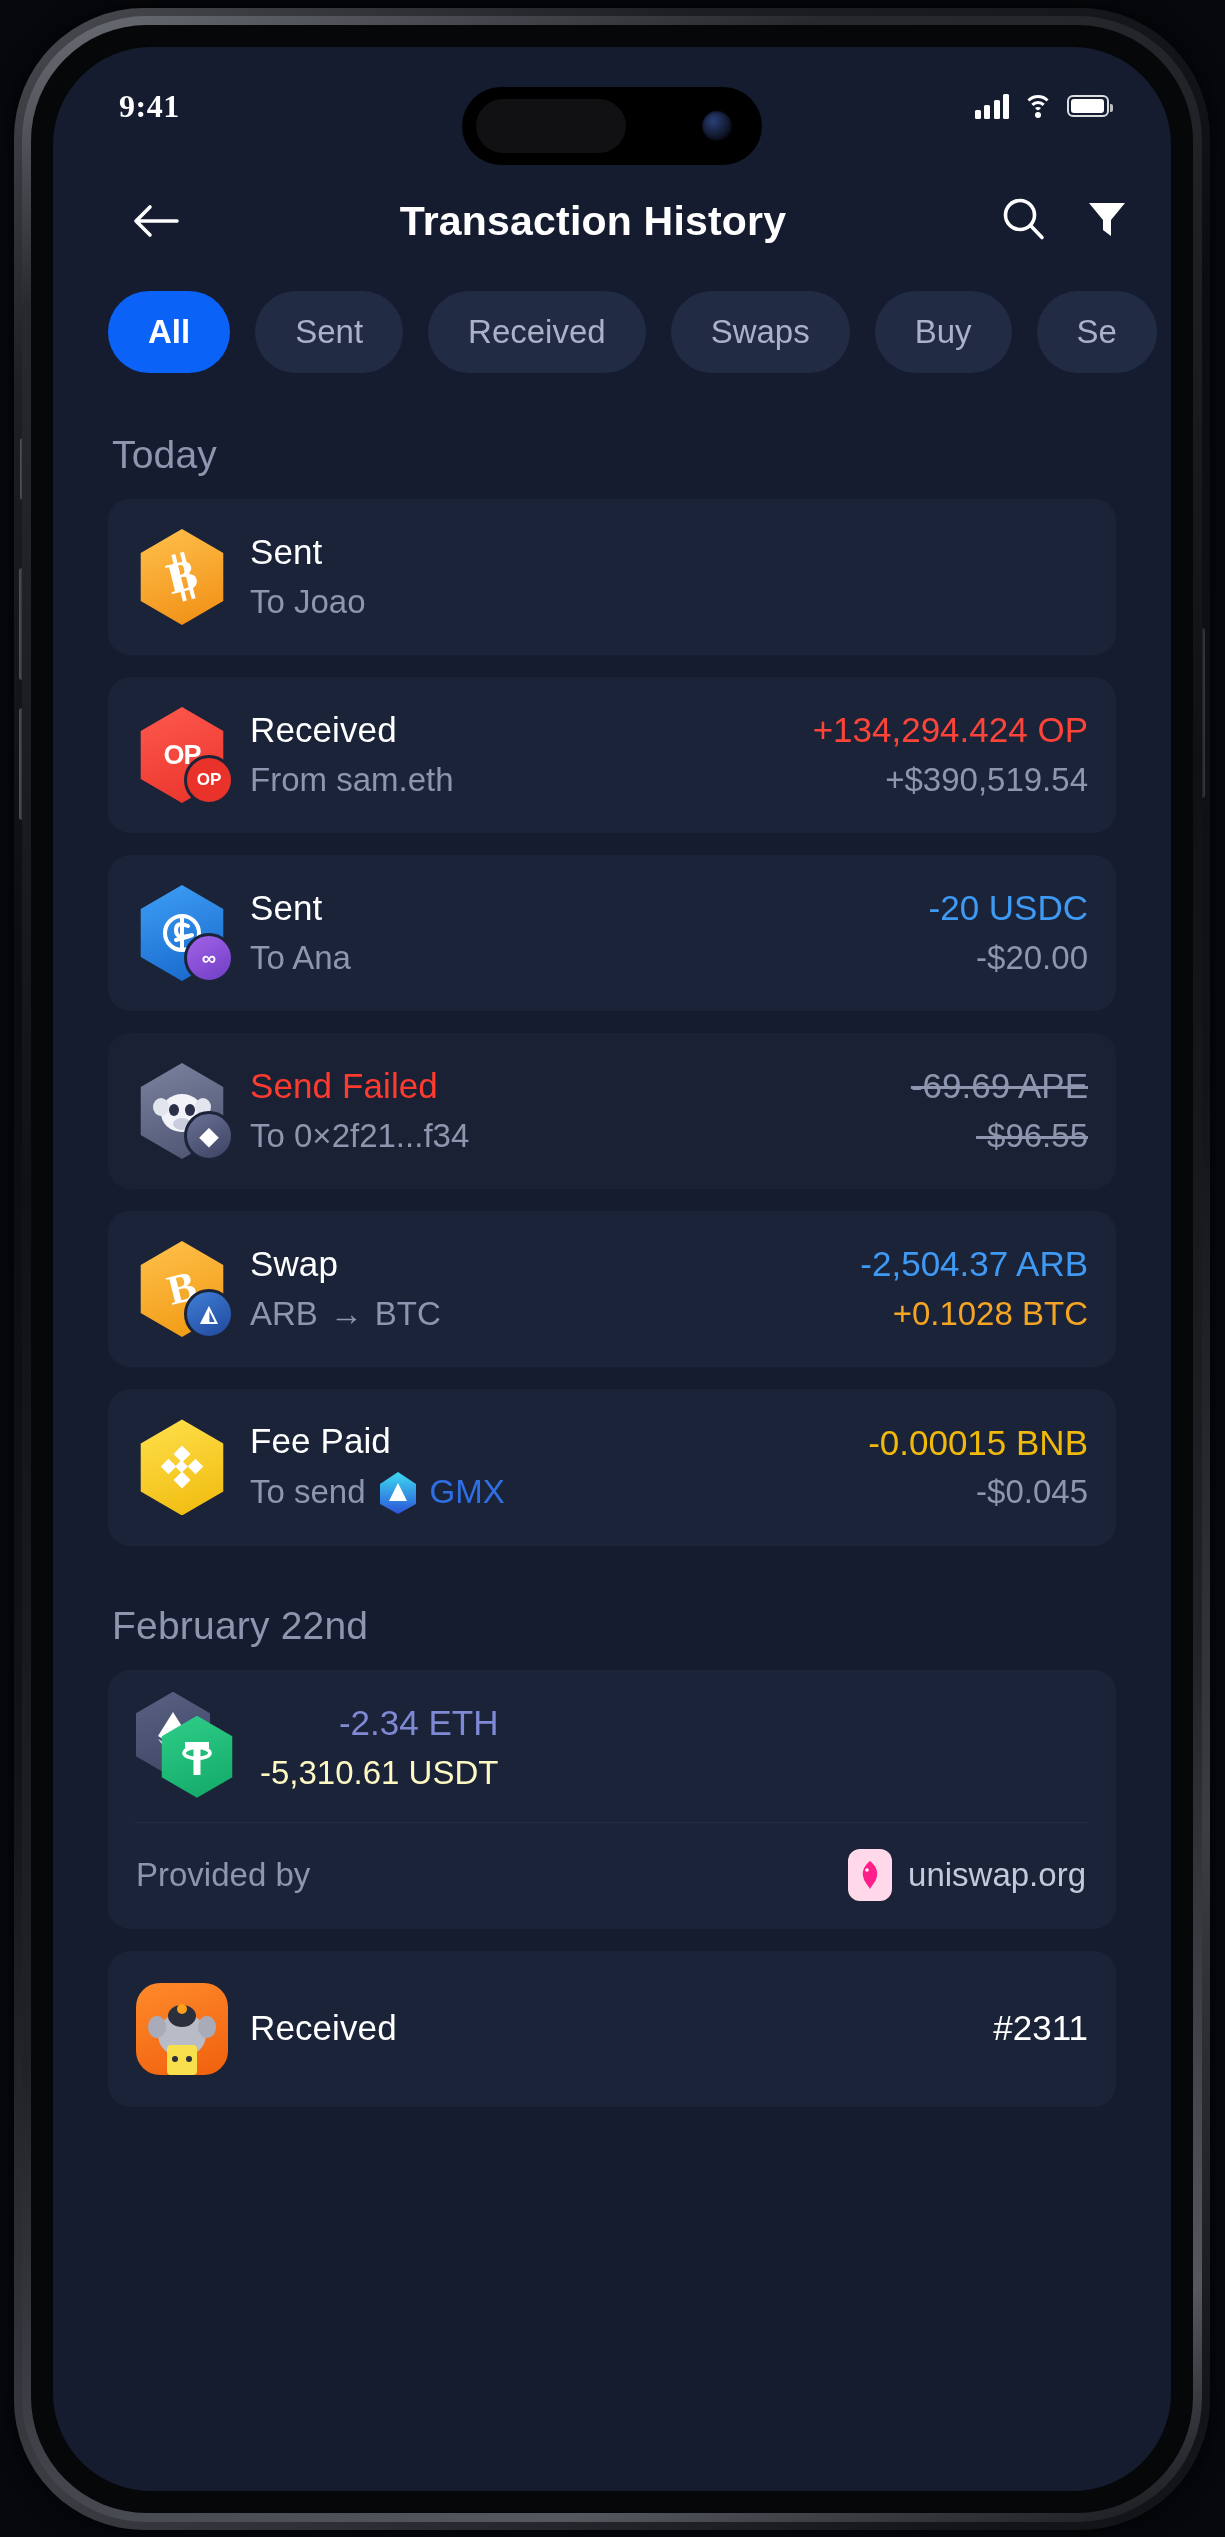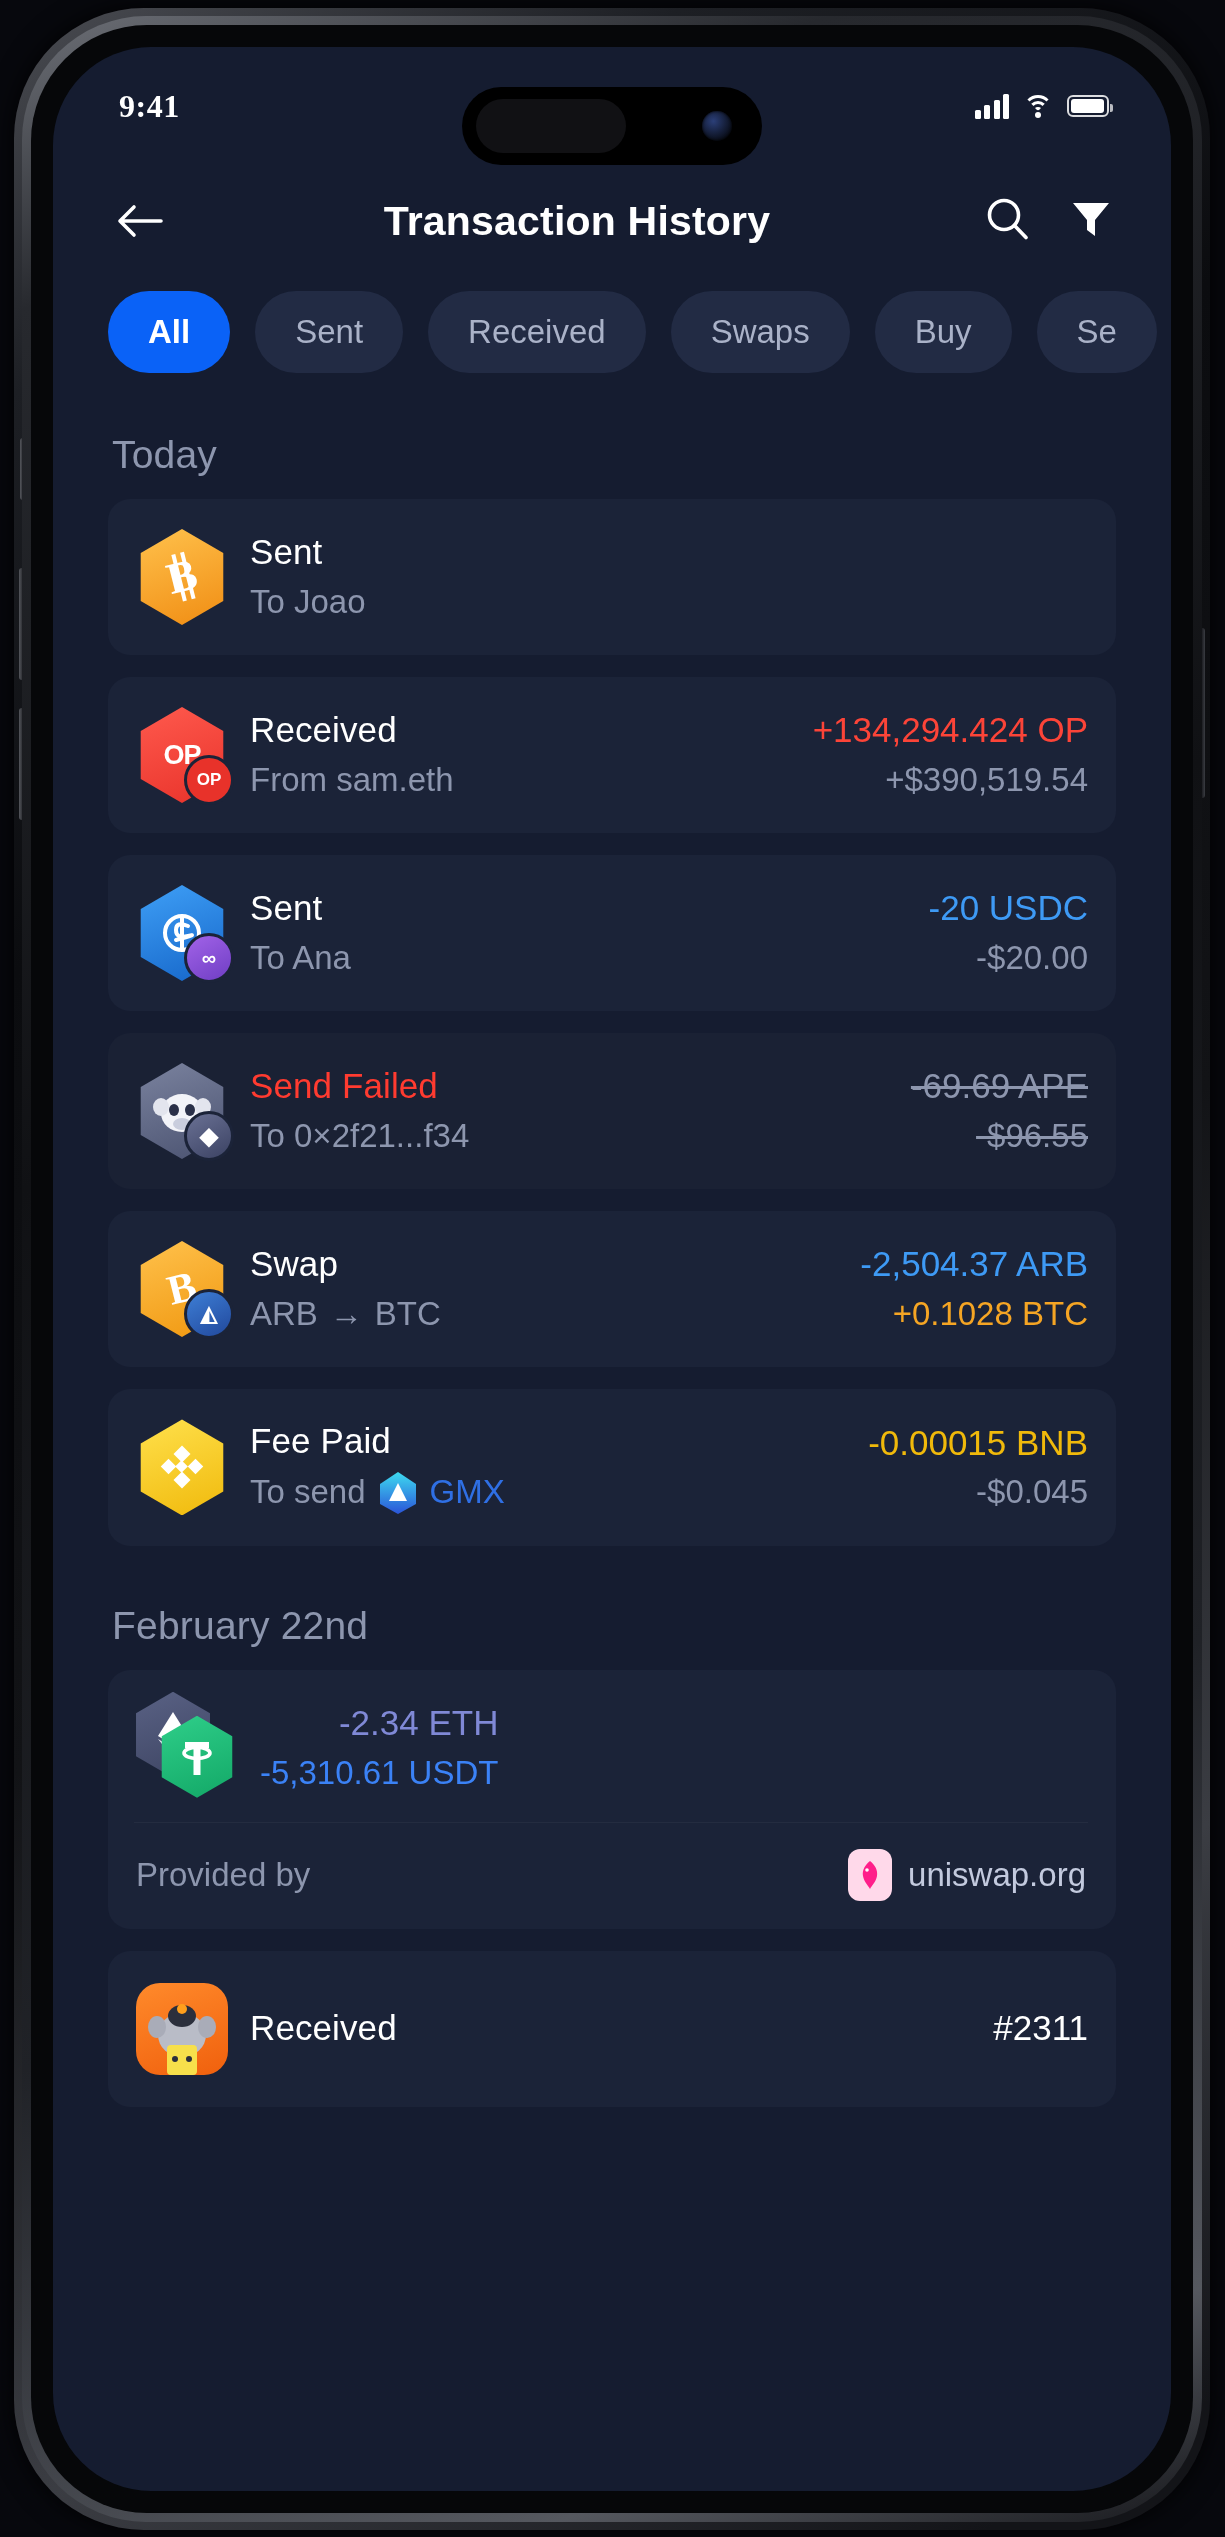--- a/index.html
+++ b/index.html
@@ -67,21 +67,21 @@
     position:absolute; left:50%; top:40px; transform:translateX(-50%);
     width:300px; height:78px; border-radius:42px; background:#000; z-index:8;
     display:flex; align-items:center; justify-content:flex-end; padding-right:30px;
   }
   .island .lens{ width:30px; height:30px; border-radius:50%;
     background:radial-gradient(circle at 38% 34%,#2b3f78 0%,#16203c 45%,#070a12 78%); box-shadow:inset 0 0 3px #000; }
   .island .blob{ position:absolute; left:14px; top:12px; width:150px; height:54px; border-radius:30px; background:#111114; }
 
   
   .appheader{
-    position:absolute; left:2px; top:118px; width:100%; height:112px;
+    position:absolute; left:18px; top:118px; width:100%; height:112px;
     display:flex; align-items:center; padding:0 60px; z-index:5;
   }
   .hdr-back{ width:64px; height:56px; display:flex; align-items:center; }
   .hdr-title{
     flex:1; text-align:center; color:#fff; font-size:41px; font-weight:700;
     letter-spacing:.2px; padding-right:10px;
   }
   .hdr-actions{ display:flex; align-items:center; gap:38px; }
 
   
@@ -397,21 +397,21 @@
                   <div class="hex usdt-green" style="left:22px;top:16px;width:82px;height:82px;">
                     <svg width="40" height="44" viewBox="0 0 40 44">
                         <rect x="8" y="7" width="24" height="6" fill="#fff"></rect>
                         <rect x="16.5" y="7" width="7" height="33" fill="#fff"></rect>
                         <ellipse cx="20" cy="18" rx="13" ry="5.5" fill="none" stroke="#fff" stroke-width="3.6"></ellipse>
                       </svg>
                   </div>
                 </div>
                 <div class="right">
                   <div class="a1" style="color:#8089d6">-2.34 ETH</div>
-                  <div class="a2" style="color:#3b82f6">-5,310.61 USDT</div>
+                  <div class="a2" style="color:#fef9c3">-5,310.61 USDT</div>
                 </div>
               </div>
               <div class="provided">
                 <div class="lbl">Provided by</div>
                 <div class="val">
                   <span class="uni-badge">
                     <svg width="26" height="32" viewBox="0 0 26 32">
                         <path d="M13 2 c5 4 8 9 7 15 c-1 6-5 9-7 13 c-2-4-6-7-7-13 c-1-6 2-11 7-15 z" fill="#ff1f8a"></path>
                         <circle cx="10" cy="11" r="1.8" fill="#fff"></circle>
                       </svg>

